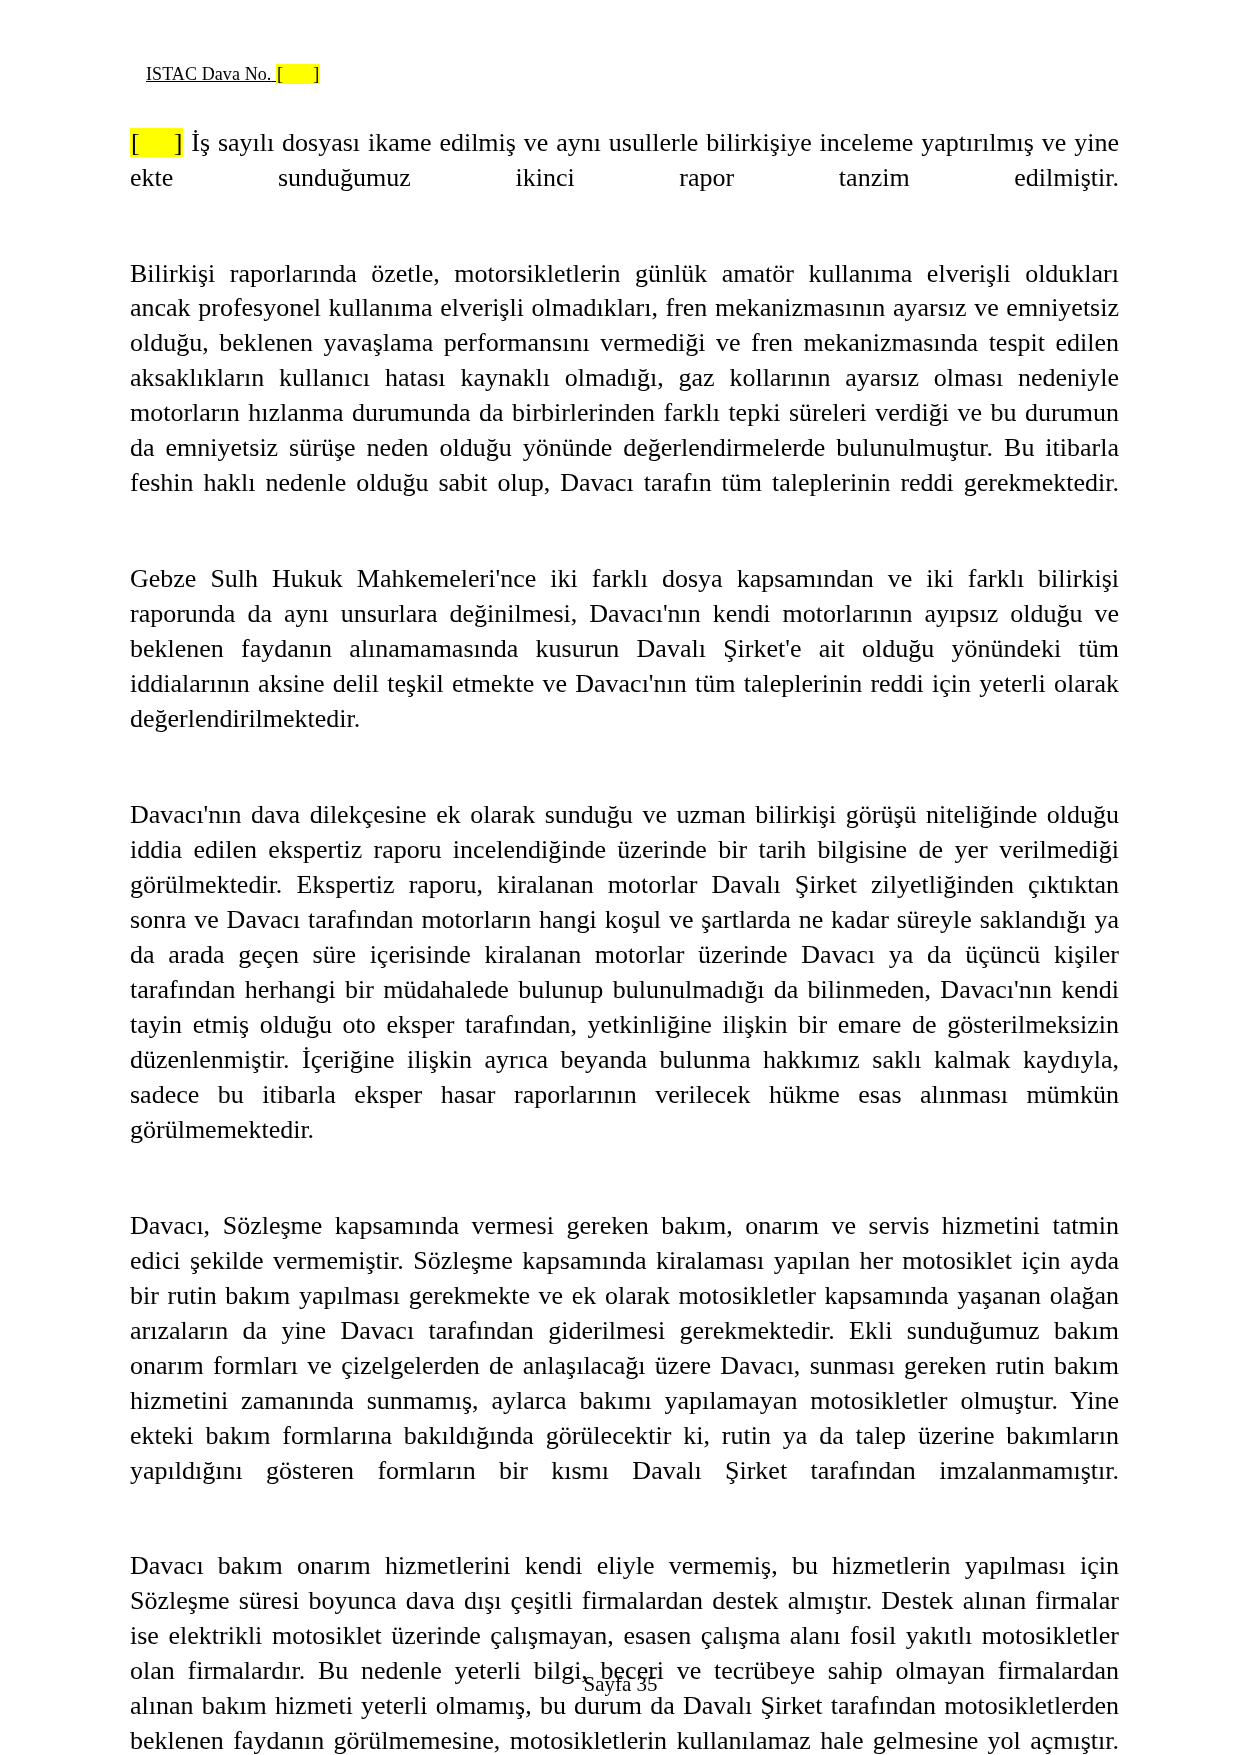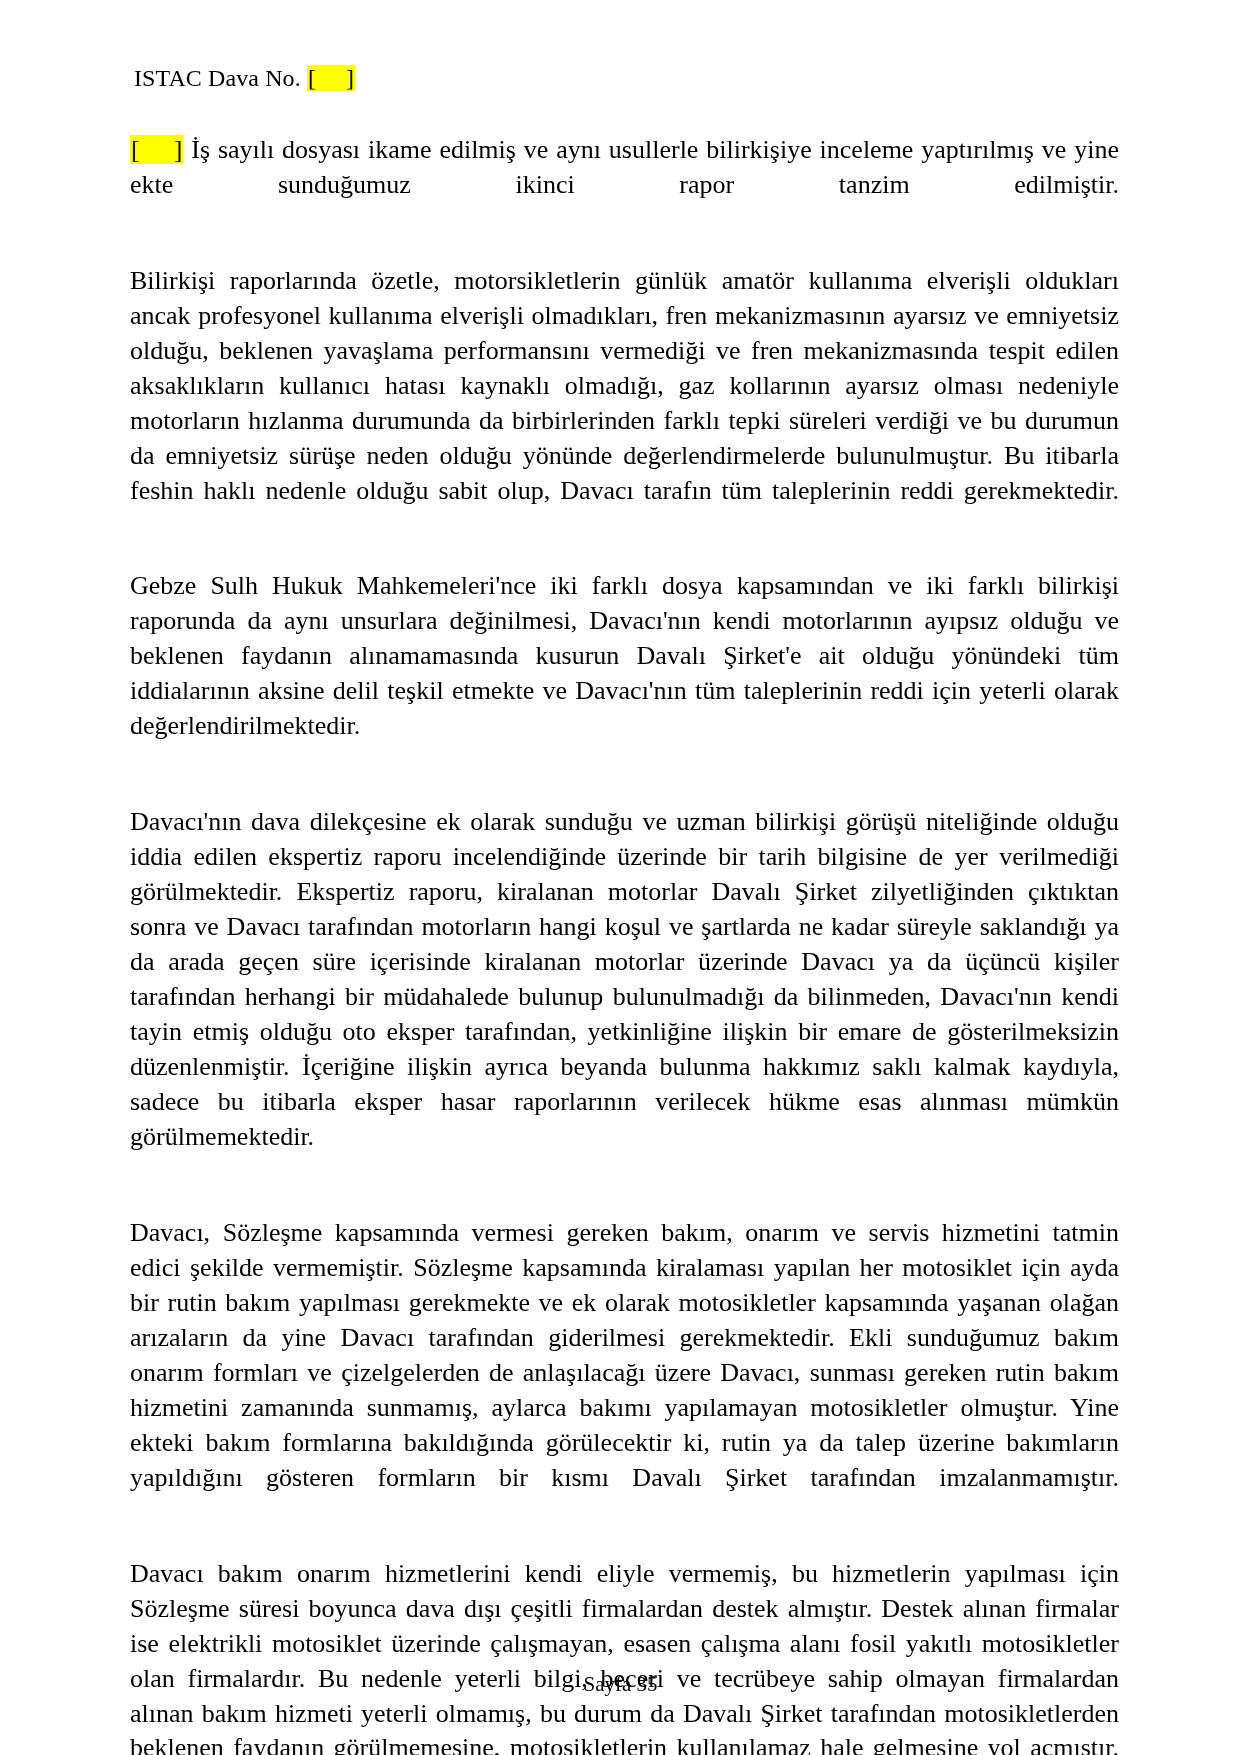--- a/index.html
+++ b/index.html
@@ -19,25 +19,26 @@
     position: relative;
     box-sizing: border-box;
     width: 1241px;
     height: 1755px;
     padding: 64px 118px 40px 130px;
     background: #ffffff;
   }
 
   
   .doc-header {
-    font-size: 24px;
+    font-size: 18px;
     line-height: 1.2;
     letter-spacing: 0.1px;
-    margin: 0 0 40px 4px;
+    margin: 0 0 40px 16px;
     white-space: nowrap;
+    text-decoration: underline;
   }
 
   
   .redaction {
     background: #ffff00;
     padding: 0 1px;
     white-space: pre;
   }
   .redaction .brk { color: #000; }
   .redaction .gap { display: inline-block; width: 30px; }

